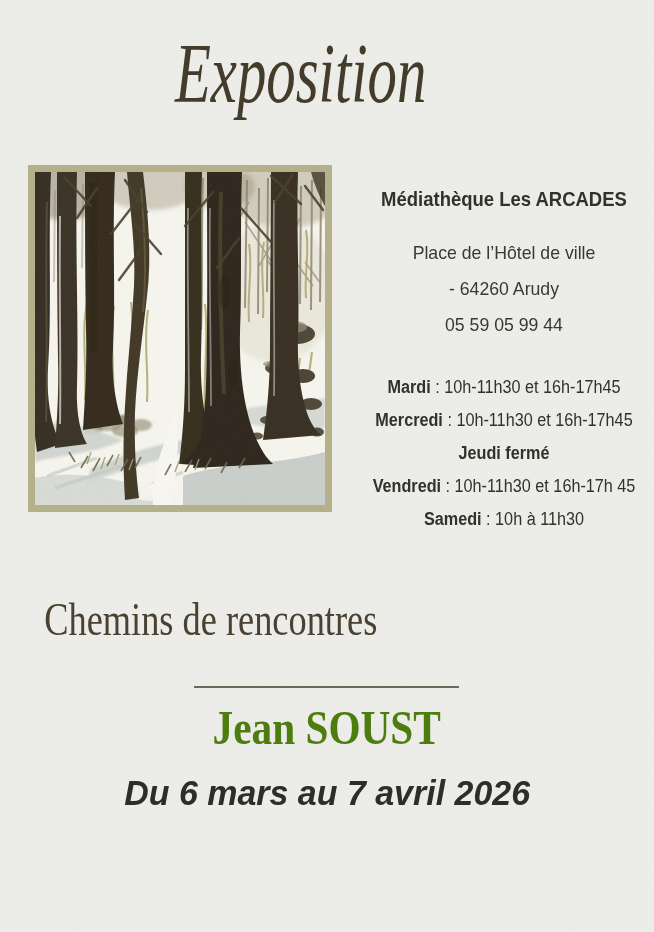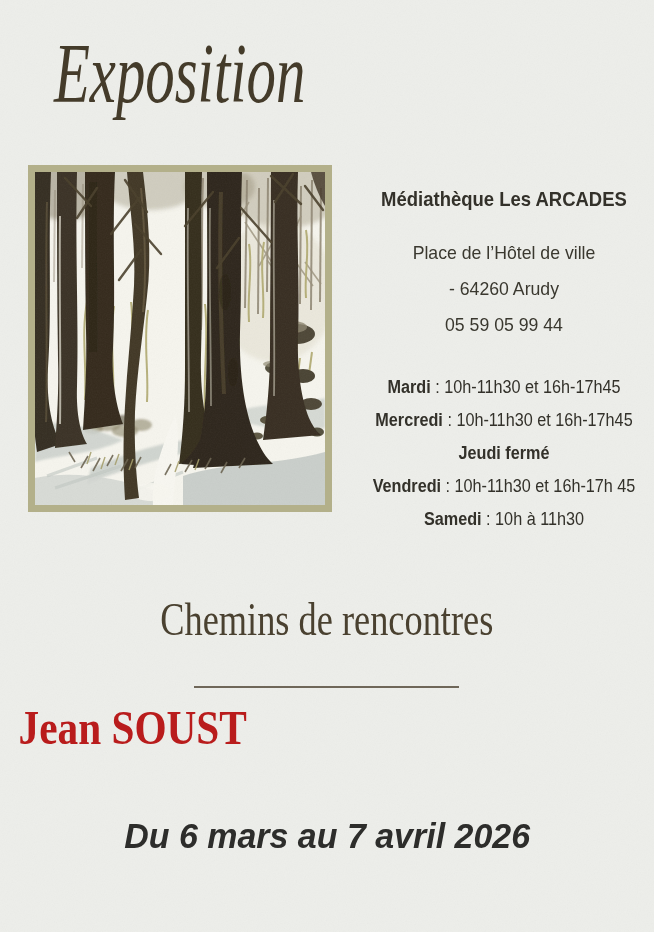--- a/index.html
+++ b/index.html
@@ -7,21 +7,21 @@
     width:654px;height:932px;
     background:#edeeea;
     font-family:"Liberation Sans",sans-serif;
     position:relative;overflow:hidden;
     color:#34322b;
   }
   .noise{position:absolute;left:0;top:0;width:654px;height:932px;pointer-events:none;opacity:.05;}
   
   .title{
     position:absolute;left:0;top:32px;width:602px;
-    margin:0;text-align:left;line-height:1;
+    margin:0;text-align:center;line-height:1;
     font-family:"Liberation Serif",serif;font-style:italic;font-weight:400;
     font-size:84px;color:#443b2a;white-space:nowrap;
   }
   .title .cond{display:inline-block;transform:scaleX(.70);transform-origin:50% 50%;}
   
   .art{
     position:absolute;left:28px;top:165px;margin:0;
     width:304px;height:347px;box-sizing:border-box;
     border:7px solid #b3b08a;background:#f6f5ee;
   }
@@ -34,37 +34,37 @@
   }
   .venue-name{top:171px;font-size:21px;font-weight:bold;color:#33312a;transform:scaleX(.88);}
   .addr{font-size:19px;color:#3a382f;transform:scaleX(.93);}
   .a1{top:226px;} .a2{top:262px;} .a3{top:298px;}
   .hrow{font-size:18px;color:#33312a;transform:scaleX(.90);}
   .hrow b{font-weight:bold;}
   .r0{top:361px;} .r1{top:394px;} .r2{top:427px;font-weight:bold;} .r3{top:460px;} .r4{top:493px;}
   
   .expo-title{
     position:absolute;left:0;top:597px;width:654px;margin:0;
-    text-align:center;line-height:1;font-weight:400;
+    text-align:left;line-height:1;font-weight:400;
     font-family:"Liberation Serif",serif;font-size:46px;color:#4a4130;white-space:nowrap;
   }
   .expo-title .cond{display:inline-block;transform:scaleX(.79);transform-origin:50% 50%;}
   .divider{
     position:absolute;left:194px;top:686px;width:265px;height:2px;
     background:#6f6759;
   }
   .artist{
     position:absolute;left:0;top:704px;width:654px;margin:0;
-    line-height:1;
+    text-align:center;line-height:1;
     font-family:"Liberation Serif",serif;font-weight:bold;font-size:48px;
-    color:#b91c1c;white-space:nowrap;
+    color:#4d7c0f;white-space:nowrap;
   }
   .artist .cond{display:inline-block;transform:scaleX(.86);transform-origin:50% 50%;}
   .dates{
-    position:absolute;left:0;top:818px;width:654px;
+    position:absolute;left:0;top:775px;width:654px;
     text-align:center;line-height:1;
     font-weight:bold;font-style:italic;font-size:35px;color:#2d2d2b;white-space:nowrap;
   }
   .dates .cond{display:inline-block;transform:scaleX(.97);transform-origin:50% 50%;}
 </style>
 </head>
 <body>
 
 <svg class="noise" aria-hidden="true">
   <filter id="pnoise">

